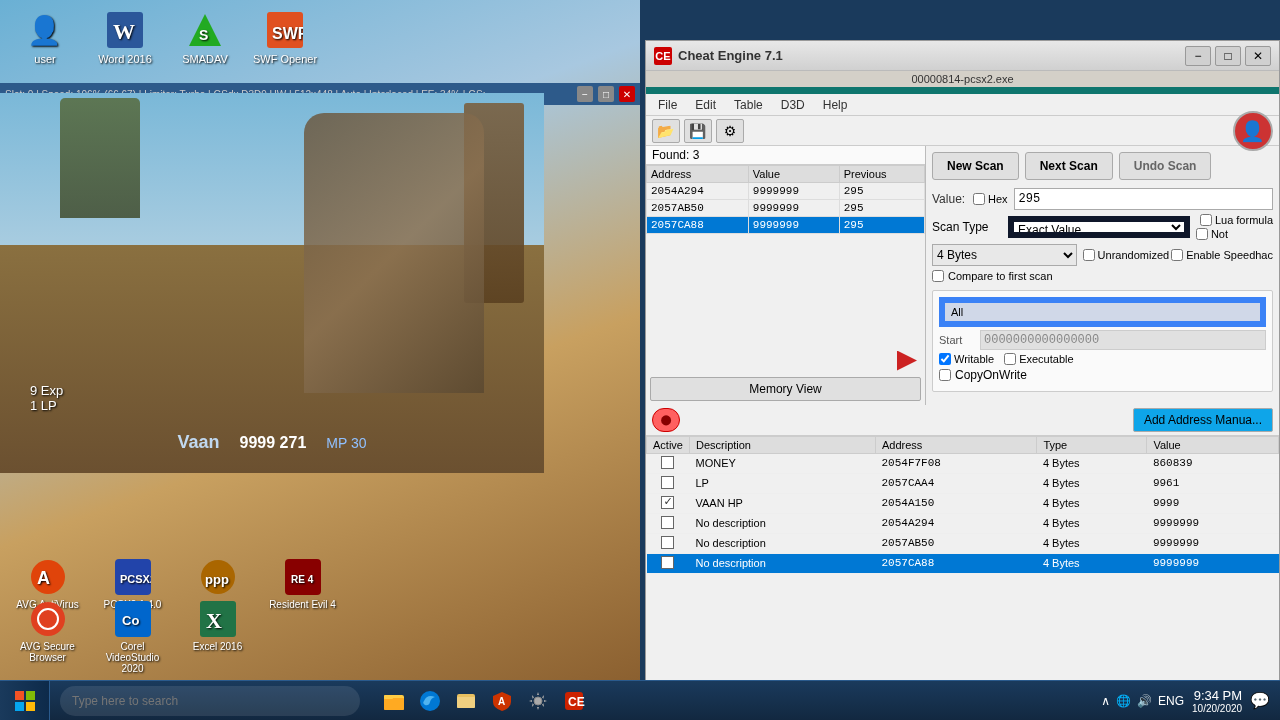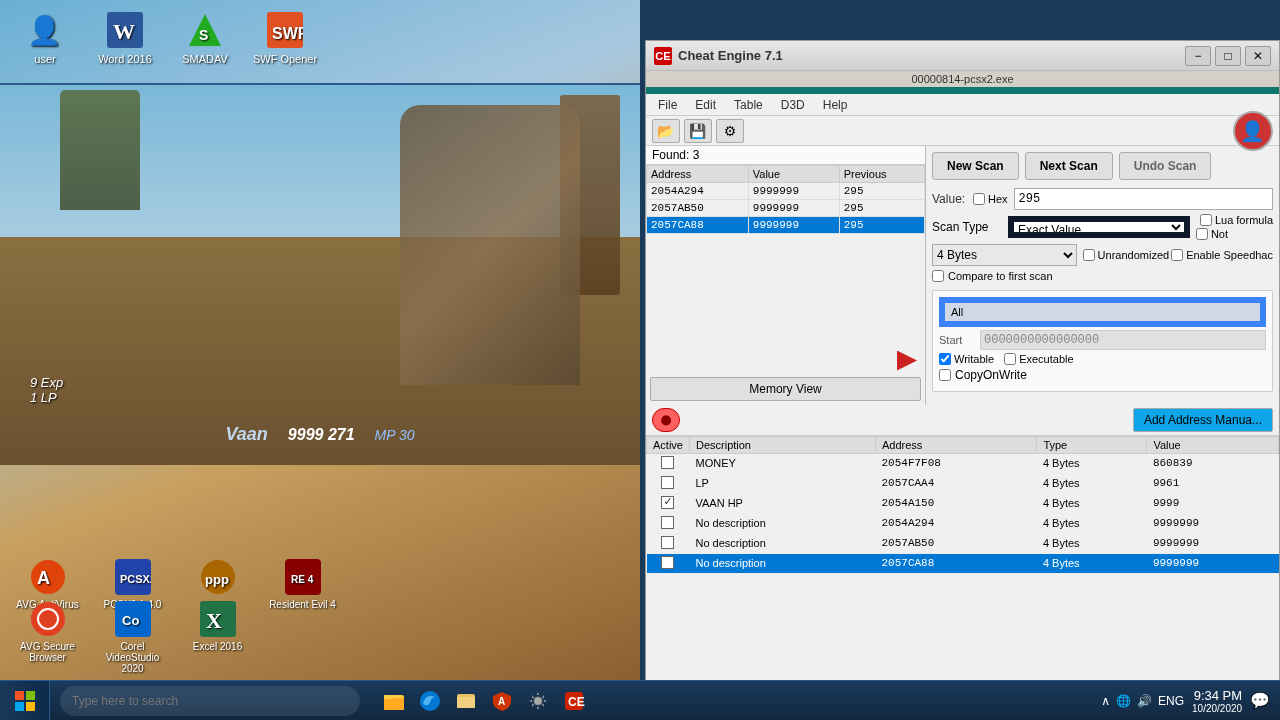--- a/index.html
+++ b/index.html
@@ -52,27 +52,26 @@
 
     .desktop-icon .icon-label {
       font-size: 11px;
       text-align: center;
       color: white;
     }
 
     
     .game-window {
       position: absolute;
-      top: 85px;
+      top: 93px;
       left: 0;
-      width: 640px;
+      width: 544px;
       height: 380px;
       background: linear-gradient(135deg, #8b7050 0%, #6b8a40 20%, #4a6a30 50%, #7a8060 80%, #9a9070 100%);
       overflow: hidden;
-      font-style: italic;
     }
 
     .game-hud {
       position: absolute;
       bottom: 20px;
       left: 0;
       right: 0;
       display: flex;
       align-items: center;
       justify-content: center;

